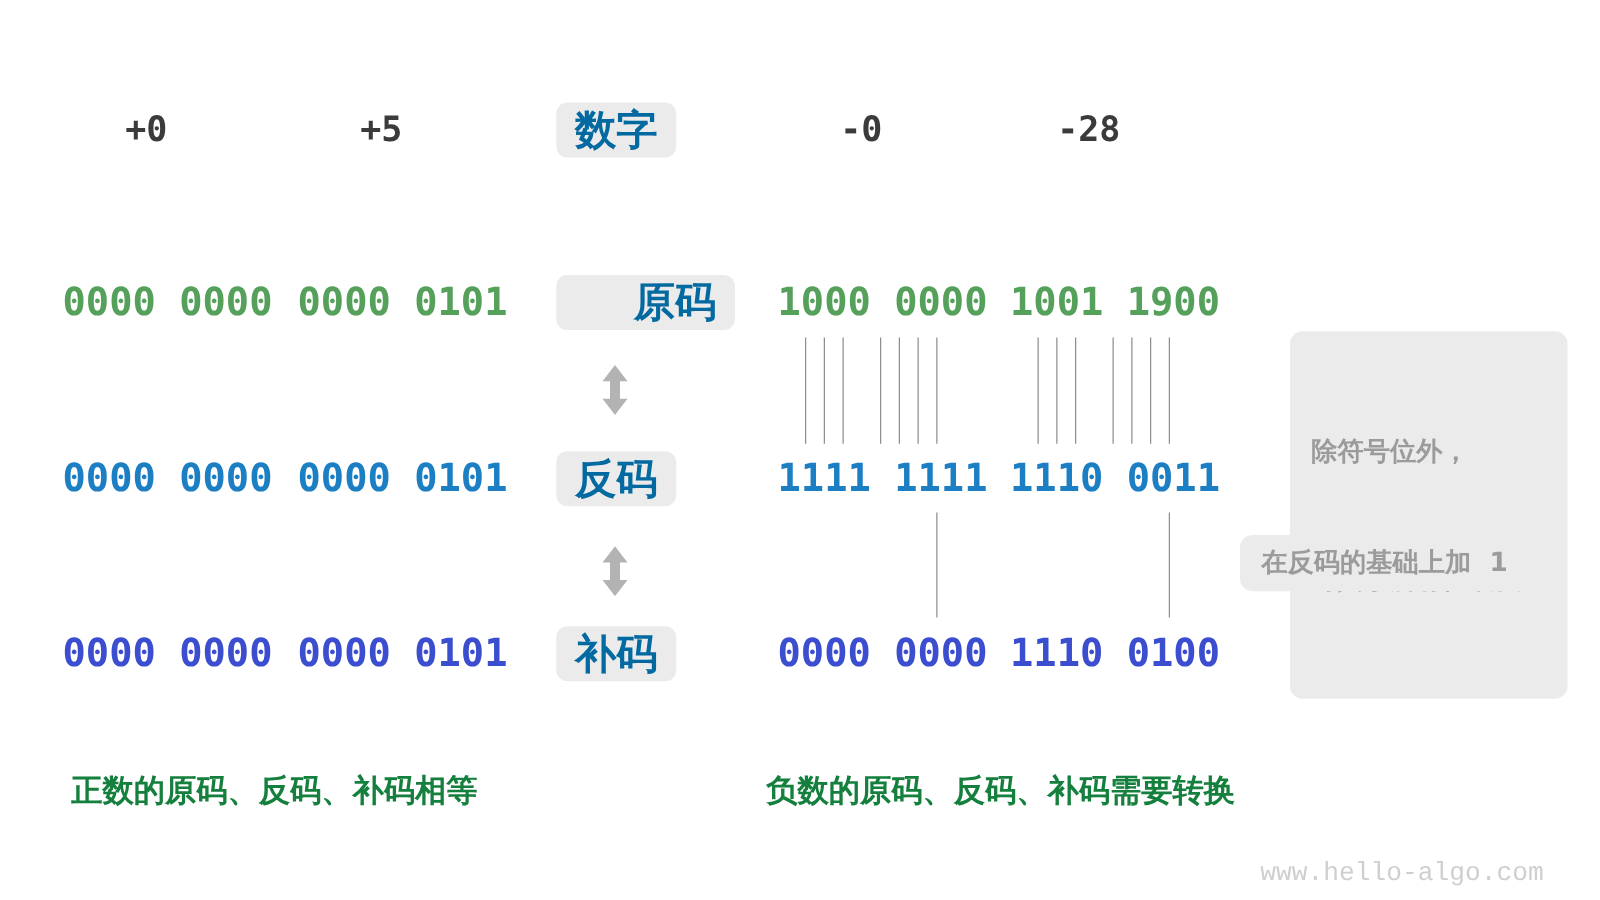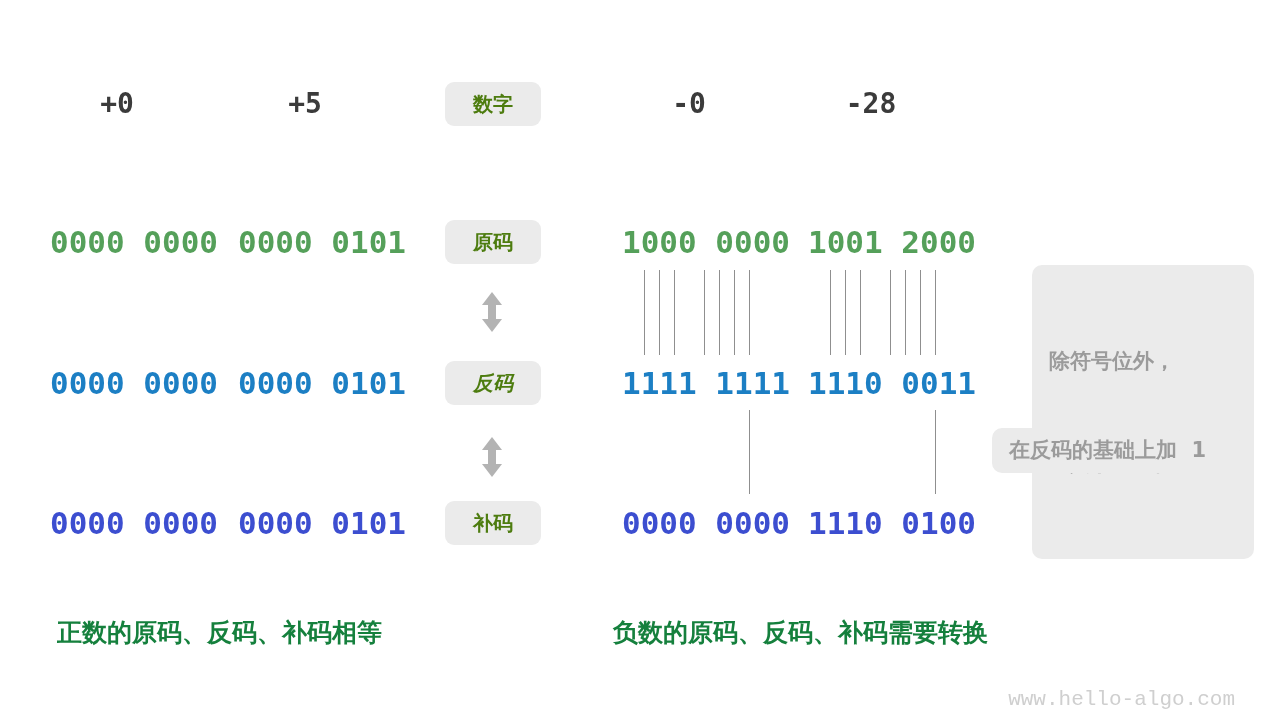--- a/index.html
+++ b/index.html
@@ -11,21 +11,21 @@
   .center{transform:translateX(-50%);}
   .mono{font-family:"DejaVu Sans Mono",monospace;font-weight:bold;}
   .hdr{font-size:28px;line-height:34px;color:#3b3b3b;}
   .code{font-size:31px;line-height:30px;letter-spacing:0;white-space:pre;}
   .green{color:#55a05a;}
   .blue{color:#1c7fc4;}
   .indigo{color:#3c4ed0;}
   .badge{
     position:absolute;left:445px;width:96px;height:44px;background:#ebebeb;
     border-radius:9px;display:flex;align-items:center;justify-content:center;
-    font-size:20px;font-weight:bold;color:#4d7c0f;
+    font-size:33px;font-weight:bold;color:#0369a1;
   }
   .tick-group{position:absolute;left:0;width:1280px;}
   .tick{position:absolute;top:0;width:1px;height:100%;background:#8f8f8f;}
   .arrow{position:absolute;left:480px;width:24px;height:40px;}
   .note{
     position:absolute;left:992px;background:#ebebeb;border-radius:10px;
     color:#9b9b9b;font-weight:bold;font-size:21px;line-height:34px;
     padding:11px 17px;white-space:pre;box-sizing:border-box;
   }
   .caption{position:absolute;top:618px;font-size:25px;line-height:30px;font-weight:bold;color:#15803d;white-space:pre;}
@@ -40,23 +40,23 @@
 <div class="canvas">
 
   <span class="abs center mono hdr" style="left:117px;top:87px;">+0</span>
   <span class="abs center mono hdr" style="left:305px;top:87px;">+5</span>
   <div class="badge" style="top:82px;">数字</div>
   <span class="abs center mono hdr" style="left:689px;top:87px;">-0</span>
   <span class="abs center mono hdr" style="left:871px;top:87px;">-28</span>
 
   <span class="abs mono code green" style="left:50px;top:227px;">0000 0000</span>
   <span class="abs mono code green" style="left:238px;top:227px;">0000 0101</span>
-  <div class="badge green" style="top:220px;">原码</div>
+  <div class="badge green" style="top:220px;padding-left:47px;">原码</div>
   <span class="abs mono code green" style="left:622px;top:227px;">1000 0000</span>
-  <span class="abs mono code green" style="left:808px;top:227px;">1001 2000</span>
+  <span class="abs mono code green" style="left:808px;top:227px;">1001 1900</span>
 
   <div class="tick-group" style="top:270px;height:85px;">
       <div class="tick" style="left: 644px;"></div>
       <div class="tick" style="left: 659px;"></div>
       <div class="tick" style="left: 674px;"></div>
       <div class="tick" style="left: 704px;"></div>
       <div class="tick" style="left: 719px;"></div>
       <div class="tick" style="left: 734px;"></div>
       <div class="tick" style="left: 749px;"></div>
       <div class="tick" style="left: 830px;"></div>
@@ -74,21 +74,21 @@
     <polygon points="12,40 2,27 22,27" fill="#b3b3b3"></polygon>
   </svg>
 
   <div class="note" style="top:265px;width:222px;margin-left:40px;">
     <div>除符号位外，</div>
     <div>对其余所有位取反</div>
   </div>
 
   <span class="abs mono code blue" style="left:50px;top:368px;">0000 0000</span>
   <span class="abs mono code blue" style="left:238px;top:368px;">0000 0101</span>
-  <div class="badge blue" style="top:361px;font-style:italic;">反码</div>
+  <div class="badge blue" style="top:361px;">反码</div>
   <span class="abs mono code blue" style="left:622px;top:368px;">1111 1111</span>
   <span class="abs mono code blue" style="left:808px;top:368px;">1110 0011</span>
 
   <div class="tick-group" style="top:410px;height:84px;">
       <div class="tick" style="left: 749px;"></div>
       <div class="tick" style="left: 935px;"></div>
     </div>
 
   <svg class="arrow" style="top:437px;" viewBox="0 0 24 40">
     <polygon points="12,0 2,13 22,13" fill="#b3b3b3"></polygon>

